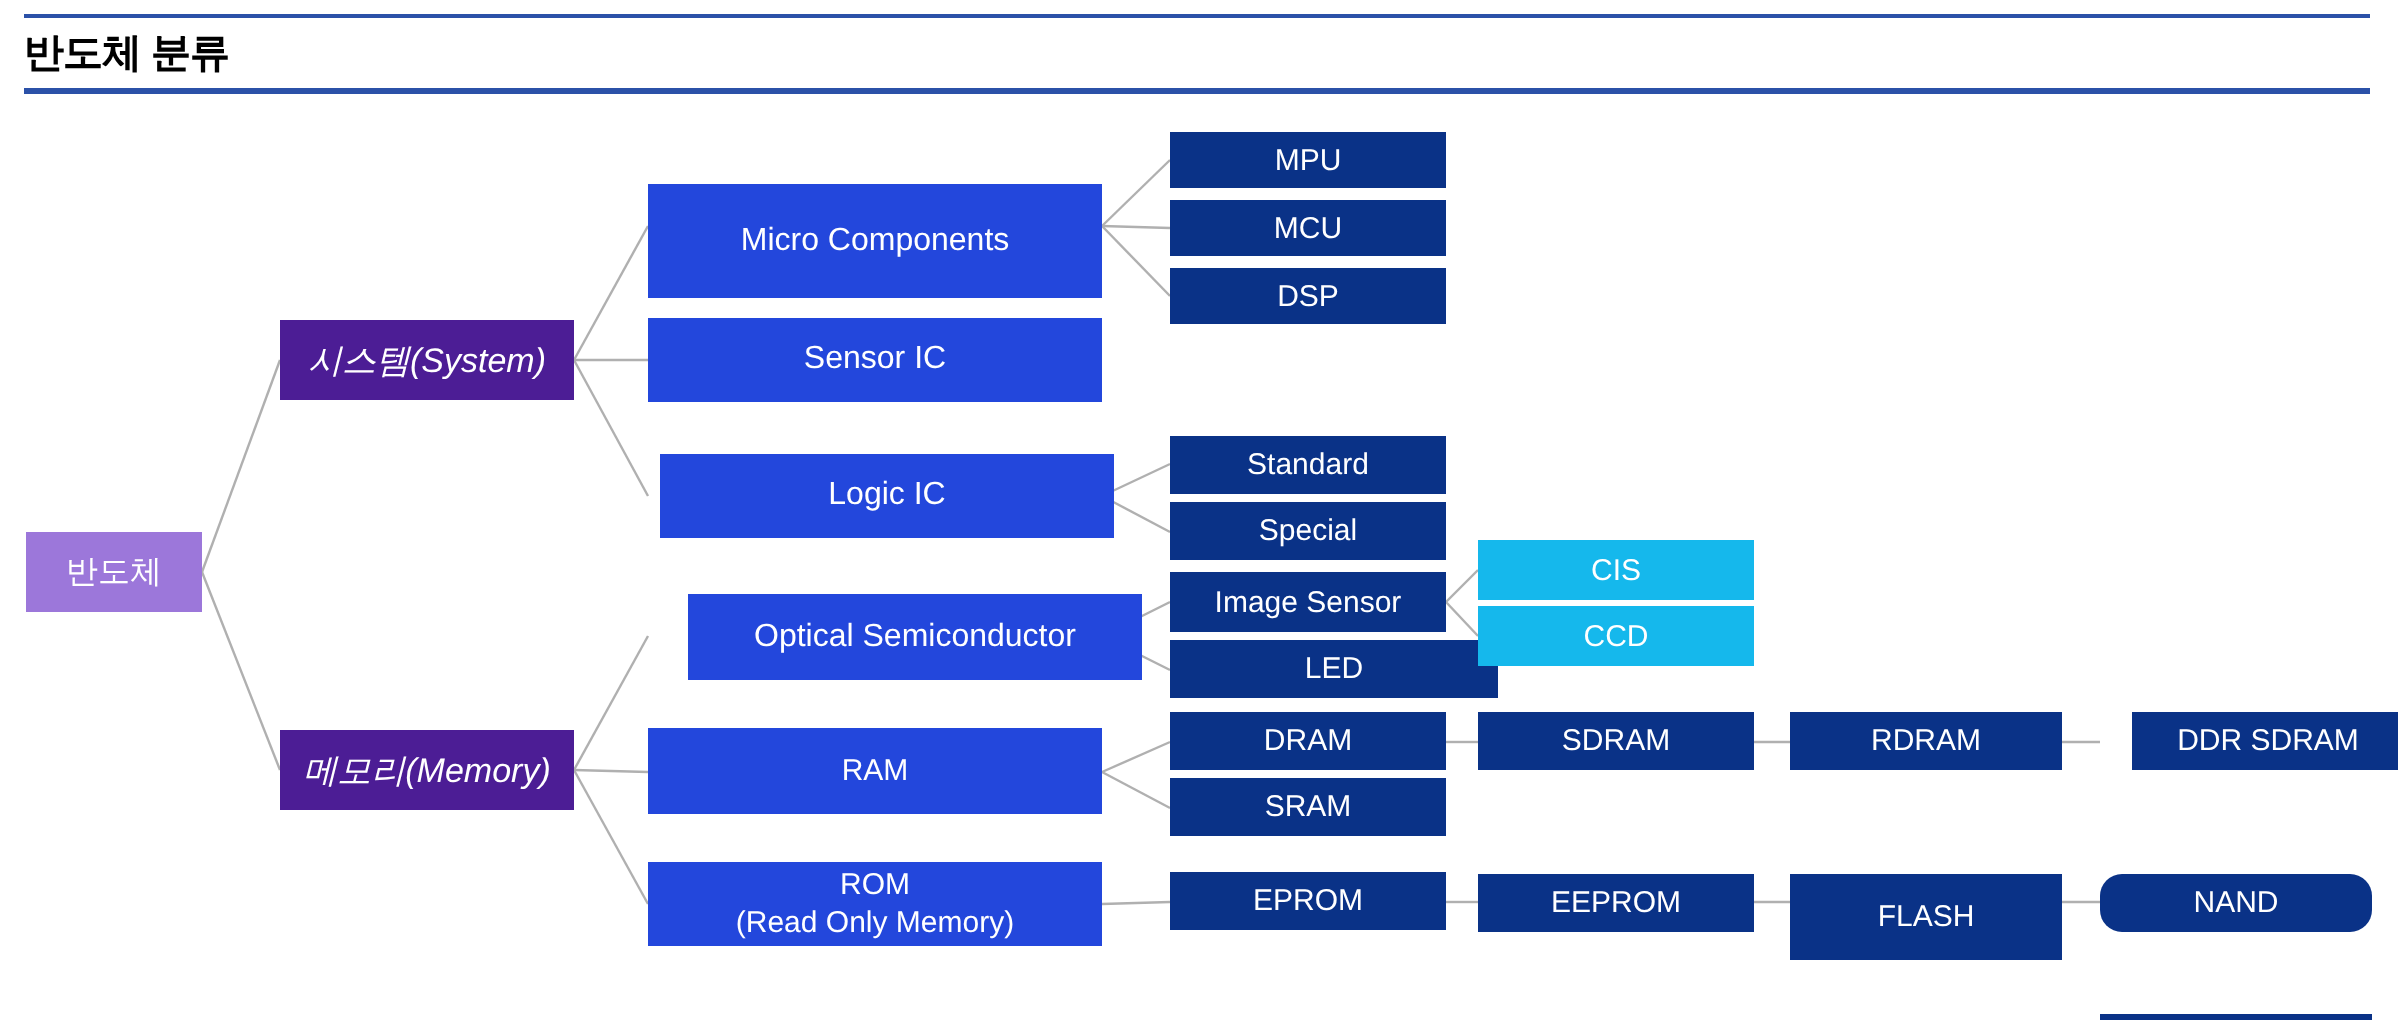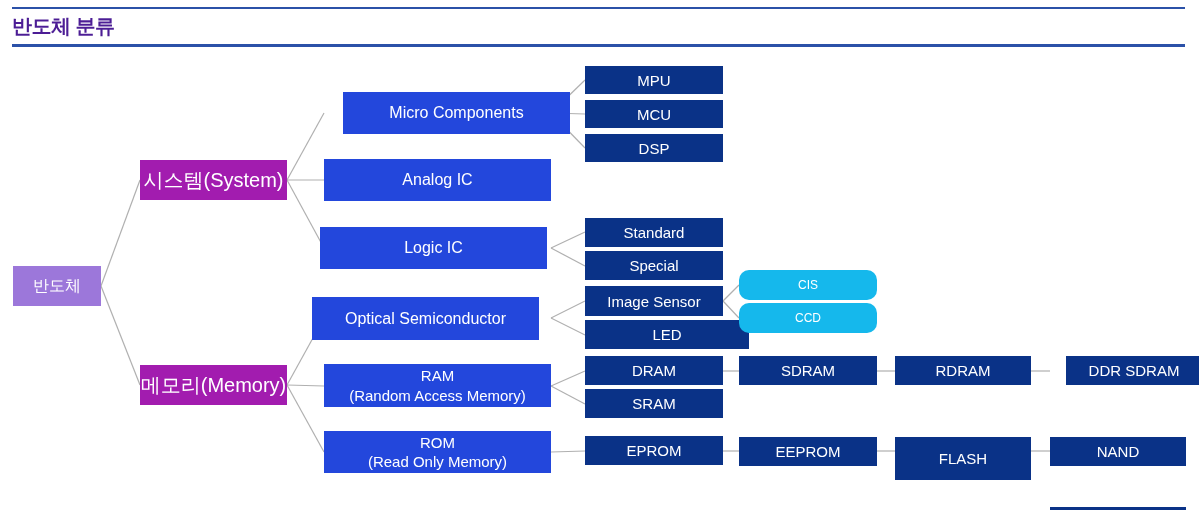--- a/index.html
+++ b/index.html
@@ -4,33 +4,33 @@
 <style>
   html,body{margin:0;padding:0;background:#ffffff;}
   .canvas{
     position:relative;width:1199px;height:510px;background:#ffffff;
     font-family:"Liberation Sans",sans-serif;overflow:hidden;
   }
   .rule-top{position:absolute;left:12px;top:7px;width:1173px;height:2px;background:#2b51a8;}
   .rule-bottom{position:absolute;left:12px;top:44px;width:1173px;height:3px;background:#2b51a8;}
   .page-title{
     position:absolute;left:12px;top:13px;margin:0;
-    font-size:20px;font-weight:bold;color:#4c1d95;letter-spacing:-0.5px;
+    font-size:20px;font-weight:bold;color:#000000;letter-spacing:-0.5px;
   }
   .lines{position:absolute;left:0;top:0;width:1199px;height:510px;}
   .lines line{stroke:#b0b0b0;stroke-width:1.2;}
   .node{
     position:absolute;display:flex;align-items:center;justify-content:center;
     color:#ffffff;text-align:center;box-sizing:border-box;
   }
   .root{background:#9c77da;font-size:16px;}
-  .lv2{background:#a21caf;font-size:20px;}
+  .lv2{background:#4c1d95;font-size:17px;font-style:italic;}
   .lv3{background:#2347dc;font-size:16px;}
   .lv4{background:#0a3287;font-size:15px;}
-  .cyan{background:#15b8ec;font-size:12px;border-radius:10px;}
+  .cyan{background:#15b8ec;font-size:15px;}
   .two-line{flex-direction:column;line-height:1.3;font-size:15px;}
   .two-line span{display:block;}
 </style>
 </head>
 <body>
 
 <div class="canvas">
 
   <div class="rule-top"></div>
   <h1 class="page-title">반도체 분류</h1>
@@ -63,27 +63,26 @@
     <line x1="723" y1="451" x2="739" y2="451"></line>
     <line x1="877" y1="451" x2="895" y2="451"></line>
     <line x1="1031" y1="451" x2="1050" y2="451"></line>
   </svg>
 
   <div class="node root" style="left:13px;top:266px;width:88px;height:40px;">반도체</div>
 
   <div class="node lv2" style="left:140px;top:160px;width:147px;height:40px;">시스템(System)</div>
   <div class="node lv2" style="left:140px;top:365px;width:147px;height:40px;">메모리(Memory)</div>
 
-  <div class="node lv3" style="left:343px;top:92px;width:227px;height:42px;text-align:center;">Micro Components</div>
-  <div class="node lv3" style="left:324px;top:159px;width:227px;height:42px;">Analog IC</div>
-  <div class="node lv3" style="left:320px;top:227px;width:227px;height:42px;">Logic IC</div>
-  <div class="node lv3" style="left:312px;top:297px;width:227px;height:43px;">Optical Semiconductor</div>
+  <div class="node lv3" style="left:324px;top:92px;width:227px;height:57px;text-align:center;">Micro Components</div>
+  <div class="node lv3" style="left:324px;top:159px;width:227px;height:42px;">Sensor IC</div>
+  <div class="node lv3" style="left:330px;top:227px;width:227px;height:42px;">Logic IC</div>
+  <div class="node lv3" style="left:344px;top:297px;width:227px;height:43px;">Optical Semiconductor</div>
   <div class="node lv3 two-line" style="left:324px;top:364px;width:227px;height:43px;">
     <span>RAM</span>
-    <span>(Random Access Memory)</span>
   </div>
   <div class="node lv3 two-line" style="left:324px;top:431px;width:227px;height:42px;">
     <span>ROM</span>
     <span>(Read Only Memory)</span>
   </div>
 
   <div class="node lv4" style="left:585px;top:66px;width:138px;height:28px;">MPU</div>
   <div class="node lv4" style="left:585px;top:100px;width:138px;height:28px;">MCU</div>
   <div class="node lv4" style="left:585px;top:134px;width:138px;height:28px;text-align:center;">DSP</div>
   <div class="node lv4" style="left:585px;top:218px;width:138px;height:29px;">Standard</div>
@@ -96,16 +95,16 @@
 
   <div class="node cyan" style="left:739px;top:270px;width:138px;height:30px;">CIS</div>
   <div class="node cyan" style="left:739px;top:303px;width:138px;height:30px;">CCD</div>
   <div class="node lv4" style="left:739px;top:356px;width:138px;height:29px;">SDRAM</div>
   <div class="node lv4" style="left:739px;top:437px;width:138px;height:29px;">EEPROM</div>
 
   <div class="node lv4" style="left:895px;top:356px;width:136px;height:29px;">RDRAM</div>
   <div class="node lv4" style="left:895px;top:437px;width:136px;height:43px;">FLASH</div>
 
   <div class="node lv4" style="left:1050px;top:356px;width:136px;height:29px;margin-left:16px;">DDR SDRAM</div>
-  <div class="node lv4" style="left:1050px;top:437px;width:136px;height:29px;">NAND</div>
+  <div class="node lv4" style="left:1050px;top:437px;width:136px;height:29px;border-radius:11px;">NAND</div>
   <div class="node lv4" style="left:1050px;top:471px;width:136px;height:29px;margin-top:36px;">NOR</div>
 
 </div>
 
 </body></html>

